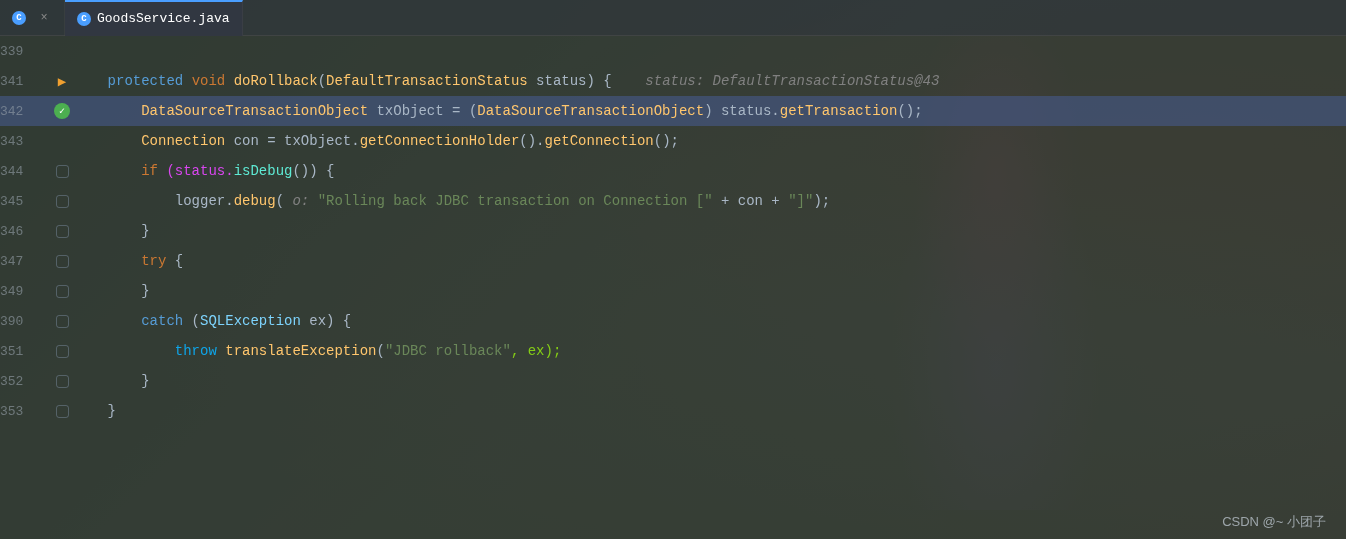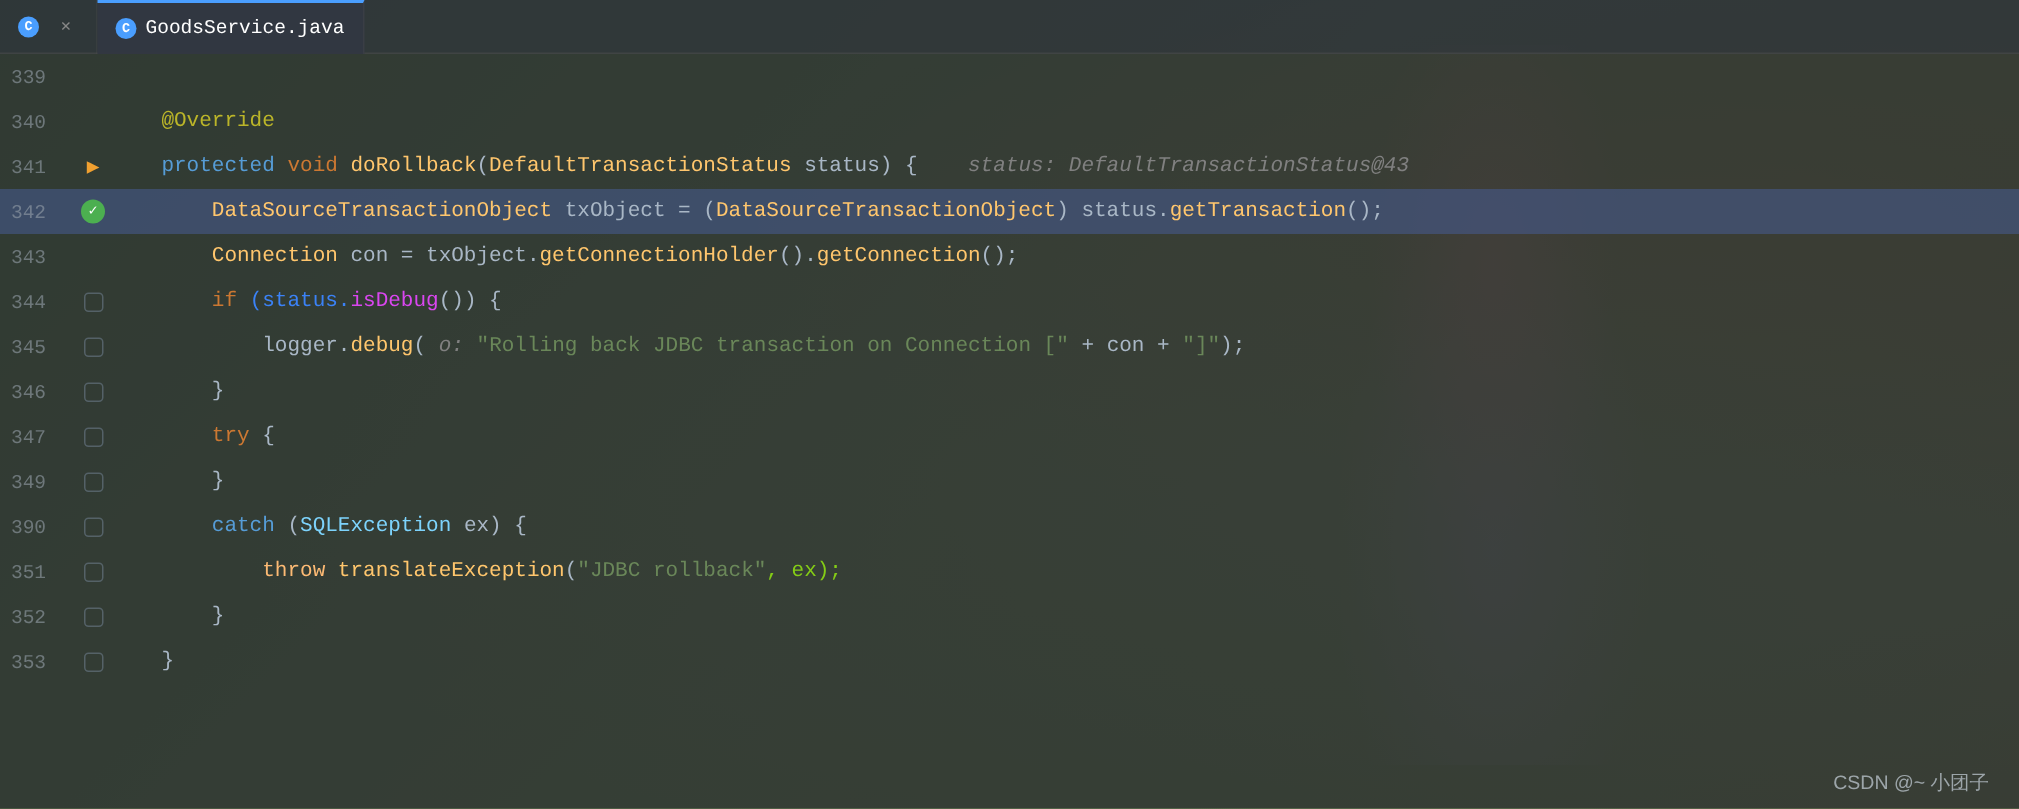--- a/index.html
+++ b/index.html
@@ -134,21 +134,21 @@
       padding-right: 20px;
     }
 
     .code-line.highlighted {
       background: rgba(70, 90, 140, 0.6);
     }
 
     .line-number {
       width: 50px;
       min-width: 50px;
-      text-align: center;
+      text-align: left;
       padding-right: 12px;
       color: rgba(150, 160, 170, 0.6);
       font-size: 13px;
       user-select: none;
       position: relative;
     }
 
     .line-gutter {
       width: 24px;
       min-width: 24px;
@@ -200,25 +200,20 @@
   <div class="code-area">
     <div class="code-bg"></div>
     <div class="code-content" id="code-content">
 
     <div class="code-line">
           <div class="line-number">339</div>
           <div class="line-gutter"></div>
           <div class="code-text"></div>
         </div>
         <div class="code-line">
-          <div class="line-number">340</div>
-          <div class="line-gutter"></div>
-          <div class="code-text"><span style="color: rgb(187, 181, 41);">    @Override</span></div>
-        </div>
-        <div class="code-line">
           <div class="line-number">341</div>
           <div class="line-gutter">
             <span style="color:#f0a030; font-size:14px;">▶</span>
           </div>
           <div class="code-text"><span style="color: rgb(86, 156, 214);">    protected </span><span style="color: rgb(204, 120, 50);">void </span><span style="color: rgb(255, 198, 109);">doRollback</span><span style="color: rgb(169, 183, 198);">(</span><span style="color: rgb(255, 198, 109);">DefaultTransactionStatus</span><span style="color: rgb(169, 183, 198);"> status) {    </span><span style="color: rgb(128, 128, 128); font-style: italic;">status: DefaultTransactionStatus@43</span></div>
         </div>
         <div class="code-line highlighted">
           <div class="line-number">342</div>
           <div class="line-gutter">
             <div style="width:16px;height:16px;background:#4caf50;border-radius:50%;display:flex;align-items:center;justify-content:center;color:white;font-size:10px;">✓</div>
@@ -228,21 +223,21 @@
         <div class="code-line">
           <div class="line-number">343</div>
           <div class="line-gutter"></div>
           <div class="code-text"><span style="color: rgb(255, 198, 109);">        Connection</span><span style="color: rgb(169, 183, 198);"> con = txObject.</span><span style="color: rgb(255, 198, 109);">getConnectionHolder</span><span style="color: rgb(169, 183, 198);">().</span><span style="color: rgb(255, 198, 109);">getConnection</span><span style="color: rgb(169, 183, 198);">();</span></div>
         </div>
         <div class="code-line">
           <div class="line-number">344</div>
           <div class="line-gutter">
             <div style="width:13px;height:13px;border:1.5px solid rgba(150,170,200,0.35);border-radius:3px;"></div>
           </div>
-          <div class="code-text"><span style="color: rgb(204, 120, 50);">        if</span><span style="color: #3b82f6; text-align: center;"> (status.</span><span style="color: #d946ef;">isDebug</span><span style="color: rgb(169, 183, 198);">()) {</span></div>
+          <div class="code-text"><span style="color: rgb(204, 120, 50);">        if</span><span style="color: #d946ef; text-align: center;"> (status.</span><span style="color: #5eead4;">isDebug</span><span style="color: rgb(169, 183, 198);">()) {</span></div>
         </div>
         <div class="code-line">
           <div class="line-number">345</div>
           <div class="line-gutter">
             <div style="width:13px;height:13px;border:1.5px solid rgba(150,170,200,0.35);border-radius:3px;"></div>
           </div>
           <div class="code-text"><span style="color: rgb(169, 183, 198);">            logger.</span><span style="color: rgb(255, 198, 109);">debug</span><span style="color: rgb(169, 183, 198);">( </span><span style="color: rgb(128, 128, 128); font-style: italic;">o: </span><span style="color: rgb(106, 135, 89);">"Rolling back JDBC transaction on Connection ["</span><span style="color: rgb(169, 183, 198);"> + con + </span><span style="color: rgb(106, 135, 89);">"]"</span><span style="color: rgb(169, 183, 198);">);</span></div>
         </div>
         <div class="code-line">
           <div class="line-number">346</div>
@@ -270,21 +265,21 @@
           <div class="line-gutter">
             <div style="width:13px;height:13px;border:1.5px solid rgba(150,170,200,0.35);border-radius:3px;"></div>
           </div>
           <div class="code-text"><span style="color: rgb(86, 156, 214);">        catch</span><span style="color: rgb(169, 183, 198);"> (</span><span style="color: #7dd3fc;">SQLException</span><span style="color: rgb(169, 183, 198);"> ex) {</span></div>
         </div>
         <div class="code-line">
           <div class="line-number">351</div>
           <div class="line-gutter">
             <div style="width:13px;height:13px;border:1.5px solid rgba(150,170,200,0.35);border-radius:3px;"></div>
           </div>
-          <div class="code-text"><span style="color: #fdba74;">            throw</span><span style="color: rgb(169, 183, 198);"> </span><span style="color: rgb(255, 198, 109);">translateException</span><span style="color: rgb(169, 183, 198);">(</span><span style="color: rgb(106, 135, 89);">"JDBC rollback"</span><span style="color: #84cc16;">, ex);</span></div>
+          <div class="code-text"><span style="color: #0ea5e9;">            throw</span><span style="color: rgb(169, 183, 198);"> </span><span style="color: rgb(255, 198, 109);">translateException</span><span style="color: rgb(169, 183, 198);">(</span><span style="color: rgb(106, 135, 89);">"JDBC rollback"</span><span style="color: #84cc16;">, ex);</span></div>
         </div>
         <div class="code-line">
           <div class="line-number">352</div>
           <div class="line-gutter">
             <div style="width:13px;height:13px;border:1.5px solid rgba(150,170,200,0.35);border-radius:3px;"></div>
           </div>
           <div class="code-text"><span style="color: rgb(169, 183, 198);">        }</span></div>
         </div>
         <div class="code-line">
           <div class="line-number">353</div>

